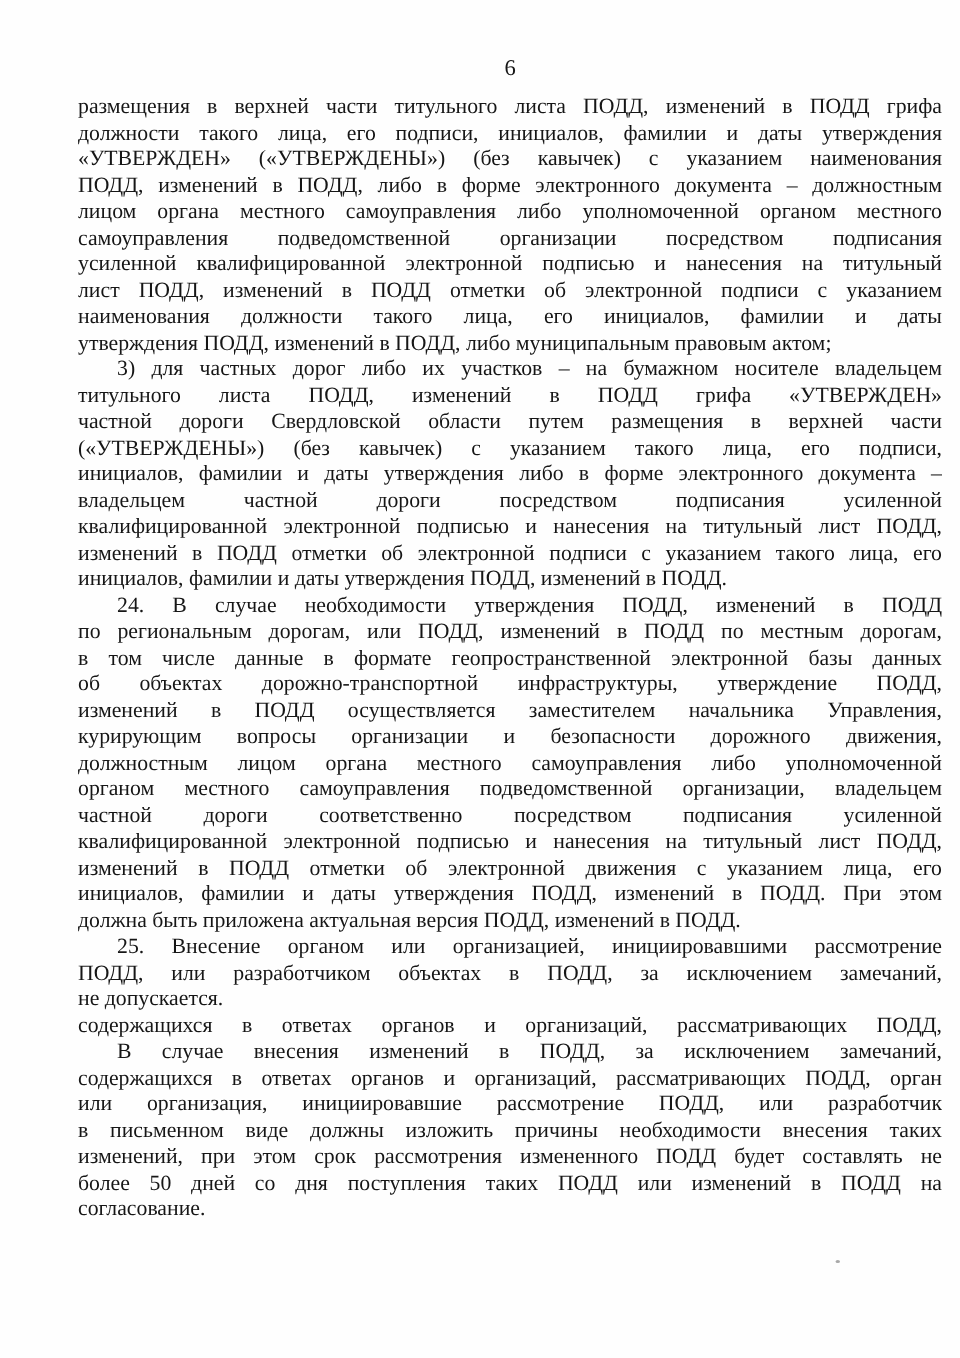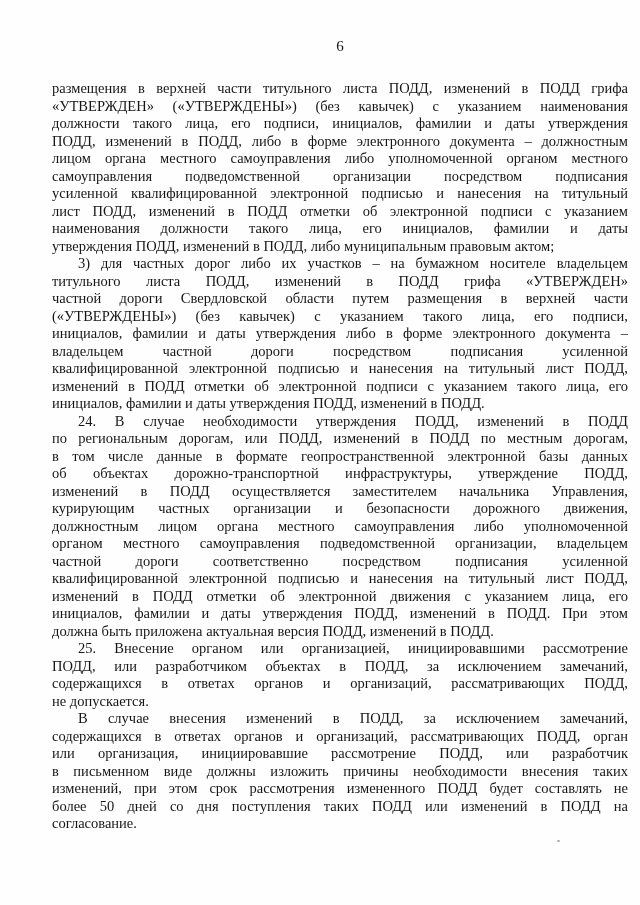--- a/index.html
+++ b/index.html
@@ -20,21 +20,21 @@
     position: absolute;
     top: 37px;
     left: 52px;
     width: 576px;
     text-align: center;
     font-size: 15px;
     line-height: 18px;
   }
   .doc-body {
     position: absolute;
-    top: 80px;
+    top: 63px;
     left: 52px;
     width: 576px;
   }
   .paragraph {
     margin: 0;
     padding: 0;
   }
   .line {
     font-size: 14.5px;
     line-height: 17.5px;
@@ -61,22 +61,22 @@
 </style>
 </head>
 <body>
 
 <div class="page">
   <div class="page-number">6</div>
 
   <div class="doc-body">
       <div class="paragraph">
         <div class="line">размещения в верхней части титульного листа ПОДД, изменений в ПОДД грифа</div>
+        <div class="line">должности такого лица, его подписи, инициалов, фамилии и даты утверждения</div>
         <div class="line">«УТВЕРЖДЕН» («УТВЕРЖДЕНЫ») (без кавычек) с указанием наименования</div>
-        <div class="line">должности такого лица, его подписи, инициалов, фамилии и даты утверждения</div>
         <div class="line">ПОДД, изменений в ПОДД, либо в форме электронного документа – должностным</div>
         <div class="line">лицом органа местного самоуправления либо уполномоченной органом местного</div>
         <div class="line">самоуправления подведомственной организации посредством подписания</div>
         <div class="line">усиленной квалифицированной электронной подписью и нанесения на титульный</div>
         <div class="line">лист ПОДД, изменений в ПОДД отметки об электронной подписи с указанием</div>
         <div class="line">наименования должности такого лица, его инициалов, фамилии и даты</div>
         <div class="line last">утверждения ПОДД, изменений в ПОДД, либо муниципальным правовым актом;</div>
       </div>
       <div class="paragraph">
         <div class="line indent">3) для частных дорог либо их участков – на бумажном носителе владельцем</div>
@@ -88,34 +88,34 @@
         <div class="line">квалифицированной электронной подписью и нанесения на титульный лист ПОДД,</div>
         <div class="line">изменений в ПОДД отметки об электронной подписи с указанием такого лица, его</div>
         <div class="line last">инициалов, фамилии и даты утверждения ПОДД, изменений в ПОДД.</div>
       </div>
       <div class="paragraph">
         <div class="line indent">24. В случае необходимости утверждения ПОДД, изменений в ПОДД</div>
         <div class="line">по региональным дорогам, или ПОДД, изменений в ПОДД по местным дорогам,</div>
         <div class="line">в том числе данные в формате геопространственной электронной базы данных</div>
         <div class="line">об объектах дорожно-транспортной инфраструктуры, утверждение ПОДД,</div>
         <div class="line">изменений в ПОДД осуществляется заместителем начальника Управления,</div>
-        <div class="line">курирующим частных организации и безопасности дорожного движения,</div>
+        <div class="line">курирующим вопросы организации и безопасности дорожного движения,</div>
         <div class="line">должностным лицом органа местного самоуправления либо уполномоченной</div>
         <div class="line">органом местного самоуправления подведомственной организации, владельцем</div>
         <div class="line">частной дороги соответственно посредством подписания усиленной</div>
         <div class="line">квалифицированной электронной подписью и нанесения на титульный лист ПОДД,</div>
         <div class="line">изменений в ПОДД отметки об электронной движения с указанием лица, его</div>
         <div class="line">инициалов, фамилии и даты утверждения ПОДД, изменений в ПОДД. При этом</div>
         <div class="line last">должна быть приложена актуальная версия ПОДД, изменений в ПОДД.</div>
       </div>
       <div class="paragraph">
         <div class="line indent">25. Внесение органом или организацией, инициировавшими рассмотрение</div>
         <div class="line">ПОДД, или разработчиком объектах в ПОДД, за исключением замечаний,</div>
+        <div class="line last">не допускается.</div>
         <div class="line">содержащихся в ответах органов и организаций, рассматривающих ПОДД,</div>
-        <div class="line last">не допускается.</div>
       </div>
       <div class="paragraph">
         <div class="line indent">В случае внесения изменений в ПОДД, за исключением замечаний,</div>
         <div class="line">содержащихся в ответах органов и организаций, рассматривающих ПОДД, орган</div>
         <div class="line">или организация, инициировавшие рассмотрение ПОДД, или разработчик</div>
         <div class="line">в письменном виде должны изложить причины необходимости внесения таких</div>
         <div class="line">изменений, при этом срок рассмотрения измененного ПОДД будет составлять не</div>
         <div class="line">более 50 дней со дня поступления таких ПОДД или изменений в ПОДД на</div>
         <div class="line last">согласование.</div>
       </div>

